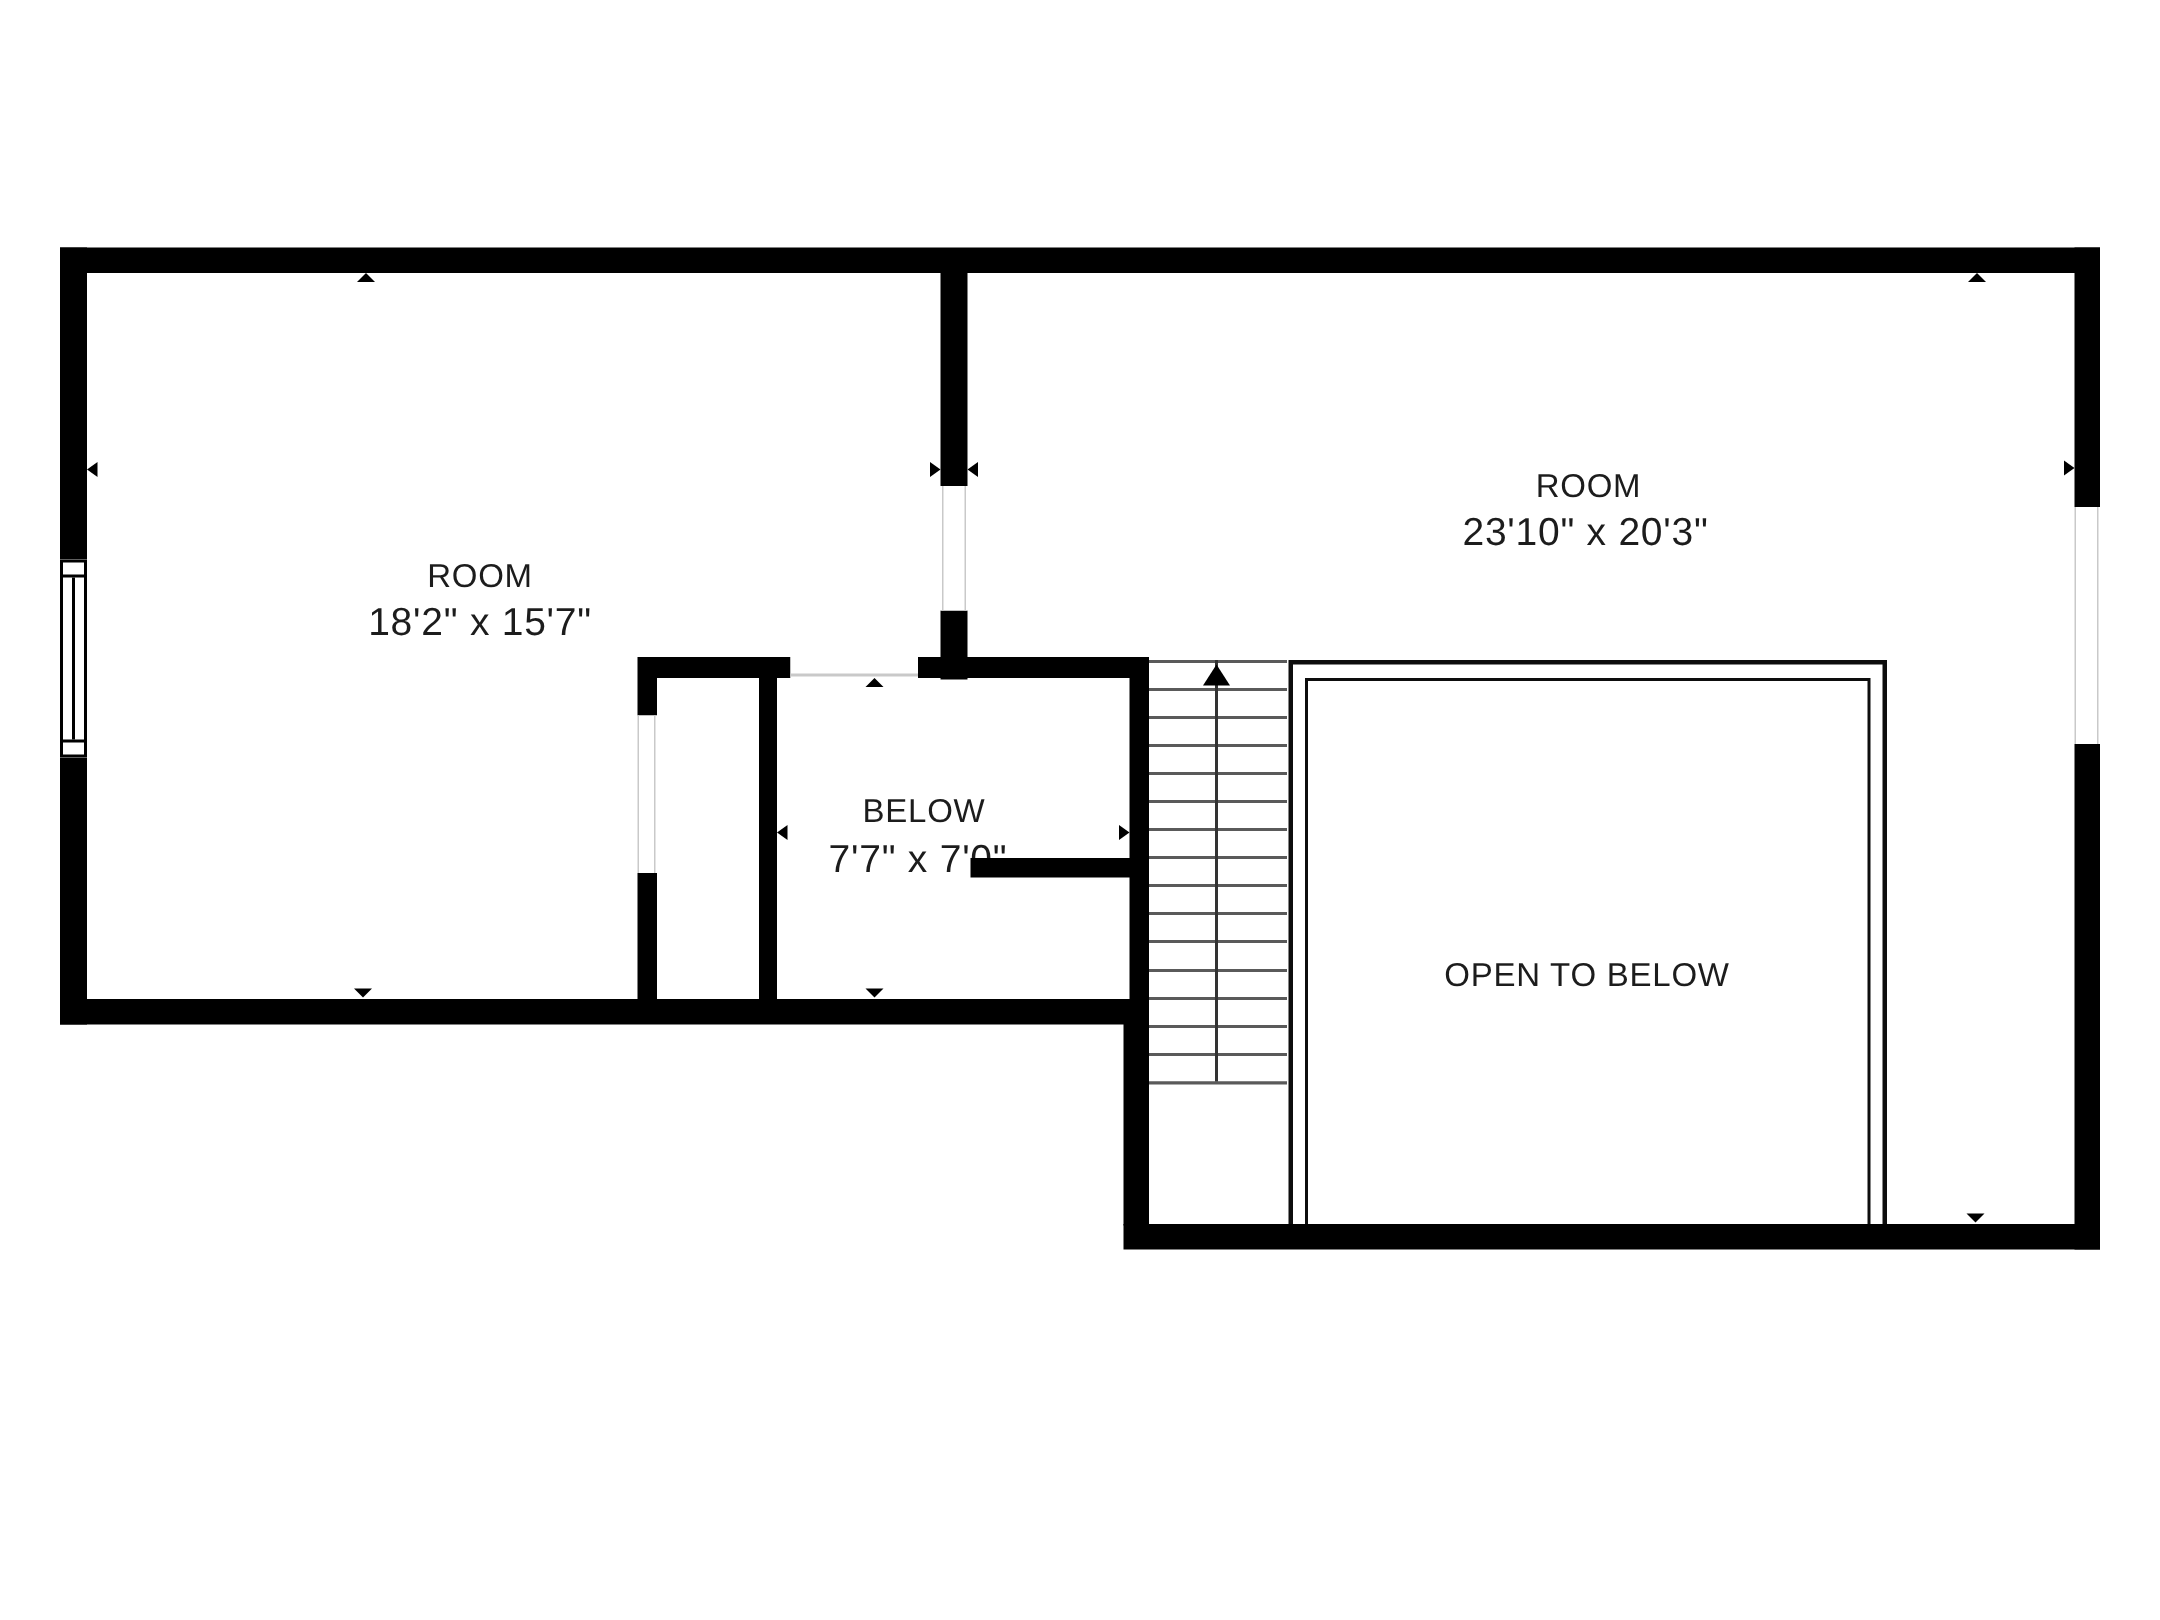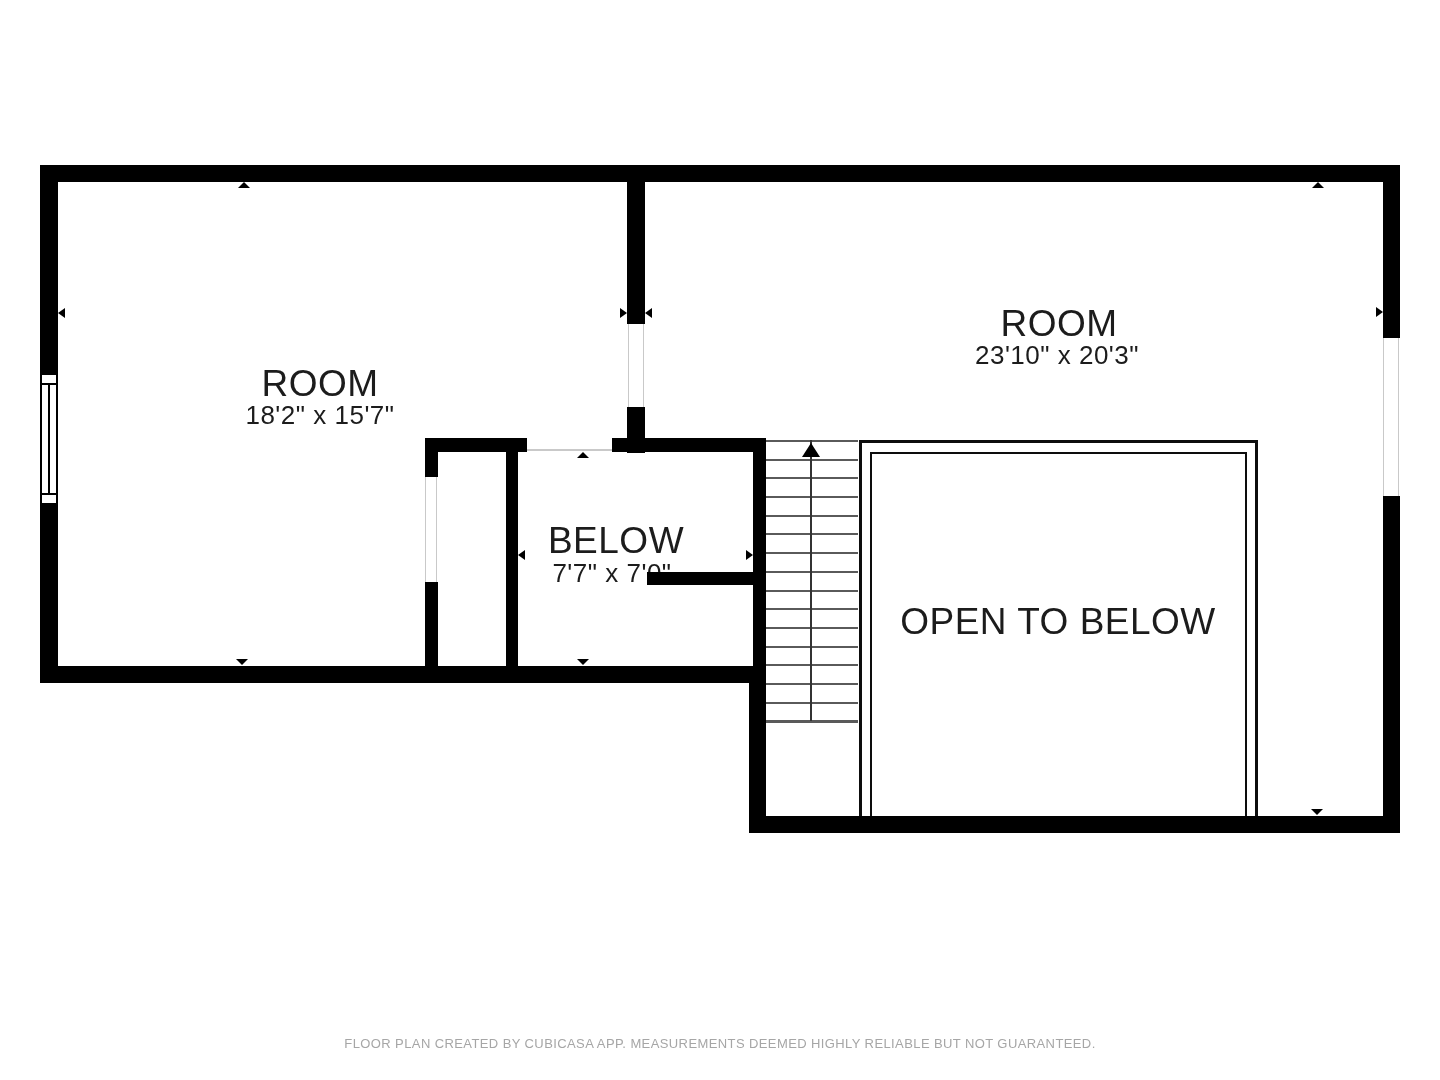--- a/index.html
+++ b/index.html
@@ -15,21 +15,21 @@
     font-family:"Liberation Sans","DejaVu Sans",sans-serif;
   }
   .wall{position:absolute;background:var(--wall);z-index:3;}
   .wall-over{position:absolute;background:var(--wall);z-index:4;}
   .gap{position:absolute;background:#ffffff;z-index:4;}
   .gline{position:absolute;background:var(--thin);z-index:5;}
   .label{
     position:absolute;z-index:2;color:var(--label);white-space:nowrap;
     transform:translate(-50%,-50%);letter-spacing:0.5px;
   }
-  .room-name{font-size:37px;}
+  .room-name{font-size:22px;}
   .room-dims{font-size:26px;}
   .footer-note{
     position:absolute;z-index:2;color:var(--footer);white-space:nowrap;
     transform:translate(-50%,-50%);font-size:13px;letter-spacing:0.4px;
   }
   .arrow{position:absolute;width:0;height:0;z-index:6;}
   .ar-up{border-left:6px solid transparent;border-right:6px solid transparent;border-bottom:6px solid var(--wall);}
   .ar-down{border-left:6px solid transparent;border-right:6px solid transparent;border-top:6px solid var(--wall);}
   .ar-left{border-top:5px solid transparent;border-bottom:5px solid transparent;border-right:7px solid var(--wall);}
   .ar-right{border-top:5px solid transparent;border-bottom:5px solid transparent;border-left:7px solid var(--wall);}
@@ -119,17 +119,16 @@
 
   <div class="label room-name" style="left:320px;top:384px;">ROOM</div>
   <div class="label room-dims" style="left:320px;top:415px;">18'2" x 15'7"</div>
 
   <div class="label room-name" style="left:1059px;top:324px;">ROOM</div>
   <div class="label room-dims" style="left:1057px;top:355px;">23'10" x 20'3"</div>
 
   <div class="label room-name" style="left:616px;top:541px;">BELOW</div>
   <div class="label room-dims" style="left:612px;top:573px;">7'7" x 7'0"</div>
 
-  <div class="label room-name" style="left:1058px;top:622px;">OPEN TO BELOW</div>
+  <div class="label room-name" style="left:1058px;top:650px;">OPEN TO BELOW</div>
 
-  <div class="footer-note" style="left:720px;top:1043px;">FLOOR PLAN CREATED BY CUBICASA APP. MEASUREMENTS DEEMED HIGHLY RELIABLE BUT NOT GUARANTEED.</div>
 
 </div>
 
 </body></html>

